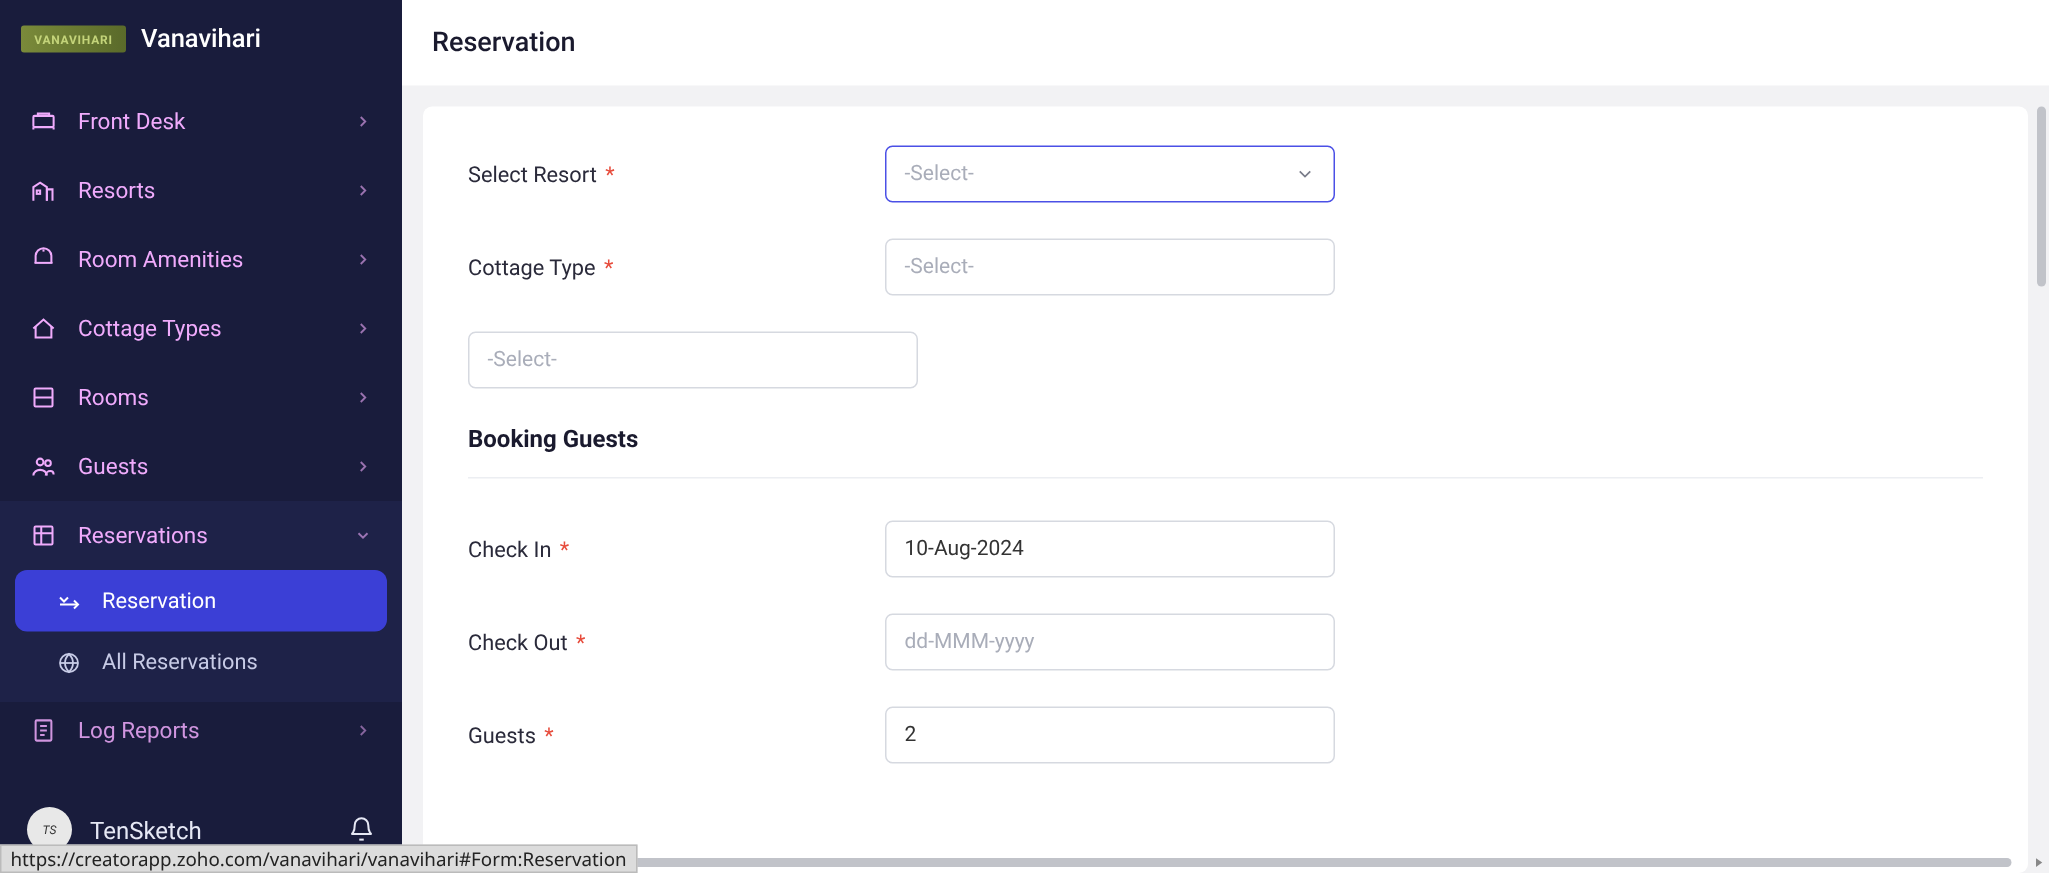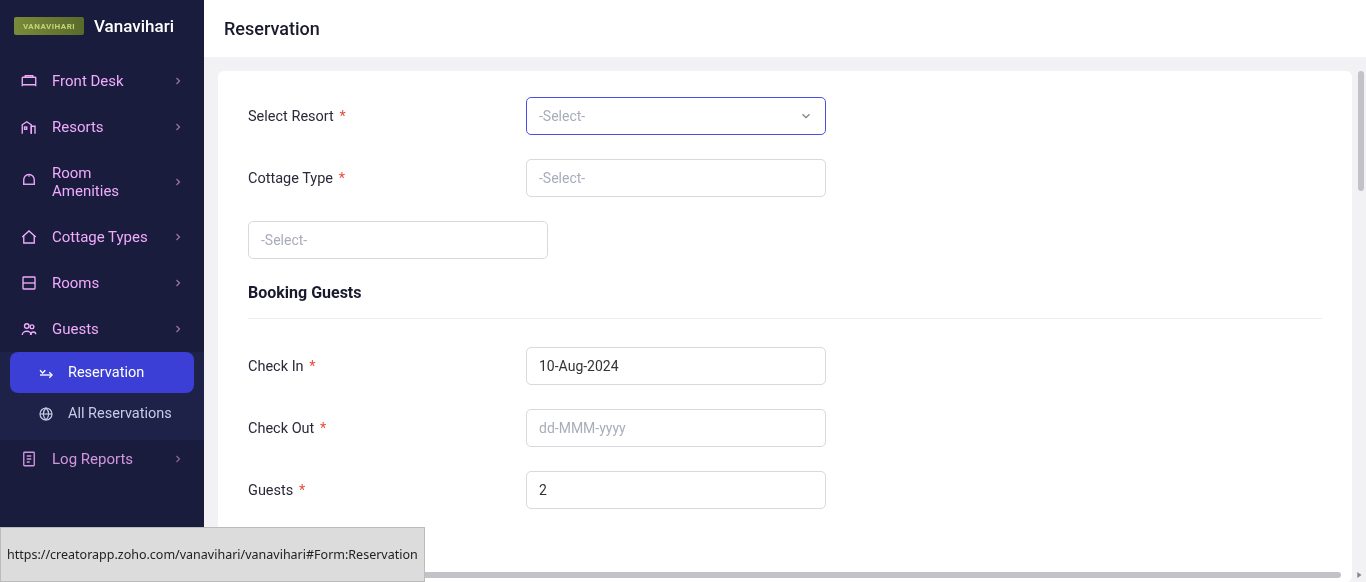--- a/index.html
+++ b/index.html
@@ -1,21 +1,21 @@
 <!DOCTYPE html>
 <html><head>
   <meta charset="utf-8">
   <style>
     * { margin: 0; padding: 0; box-sizing: border-box; }
     body { font-family: -apple-system, BlinkMacSystemFont, 'Segoe UI', Roboto, sans-serif; background: #f5f6fa; overflow: hidden; }
     
     .app { display: flex; width: 1366px; height: 582px; }
     
     .sidebar {
-      width: 204px;
+      width: 268px;
       background: #191c3c;
       color: #b8bcd9;
       display: flex;
       flex-direction: column;
       flex-shrink: 0;
     }
     
     .logo-bar {
       display: flex;
       align-items: center;
@@ -155,21 +155,21 @@
       background: #c1c3c9; border-radius: 3px;
     }
     .page-scrollbar-h .arrow {
       position: absolute; right: -12px; top: 0; width: 10px; height: 10px;
       color: #888;
     }
     
     .status-bar {
       position: absolute; left: 0; bottom: 0;
       background: #dcdcdc; color: #222;
-      padding: 18px 6px; font-size: 12.5px;
+      padding: 0 6px; font-size: 12.5px;
       border: 1px solid #bbb;
       font-family: system-ui, sans-serif;
     }
     
     svg { display: block; }
   </style>
 </head>
 <body>
 
 <div class="app">
@@ -269,20 +269,35 @@
             </svg>
         </span>
         <span>Guests</span>
         <span class="chev">
           <svg width="12" height="12" viewBox="0 0 24 24" fill="none" stroke="currentColor" stroke-width="2.5">
               <path d="M9 6l6 6-6 6"></path>
             </svg>
         </span>
       </div>
 
+      <div class="nav-item expanded">
+        <span class="nav-icon">
+          <svg width="18" height="18" viewBox="0 0 24 24" fill="none" stroke="currentColor" stroke-width="1.8">
+              <rect x="4" y="4" width="16" height="16" rx="1"></rect>
+              <path d="M4 10h16"></path>
+              <path d="M10 4v16"></path>
+            </svg>
+        </span>
+        <span>Reservations</span>
+        <span class="chev">
+          <svg width="12" height="12" viewBox="0 0 24 24" fill="none" stroke="currentColor" stroke-width="2.5">
+              <path d="M6 9l6 6 6-6"></path>
+            </svg>
+        </span>
+      </div>
 
       <div class="nav-sub">
         <div class="nav-sub-item active">
           <span class="sub-icon">
             <svg width="16" height="16" viewBox="0 0 24 24" fill="none" stroke="currentColor" stroke-width="2">
                 <path d="M3 8l4 4 4-4"></path>
                 <path d="M3 15h18"></path>
                 <path d="M17 11l4 4-4 4"></path>
               </svg>
           </span>

